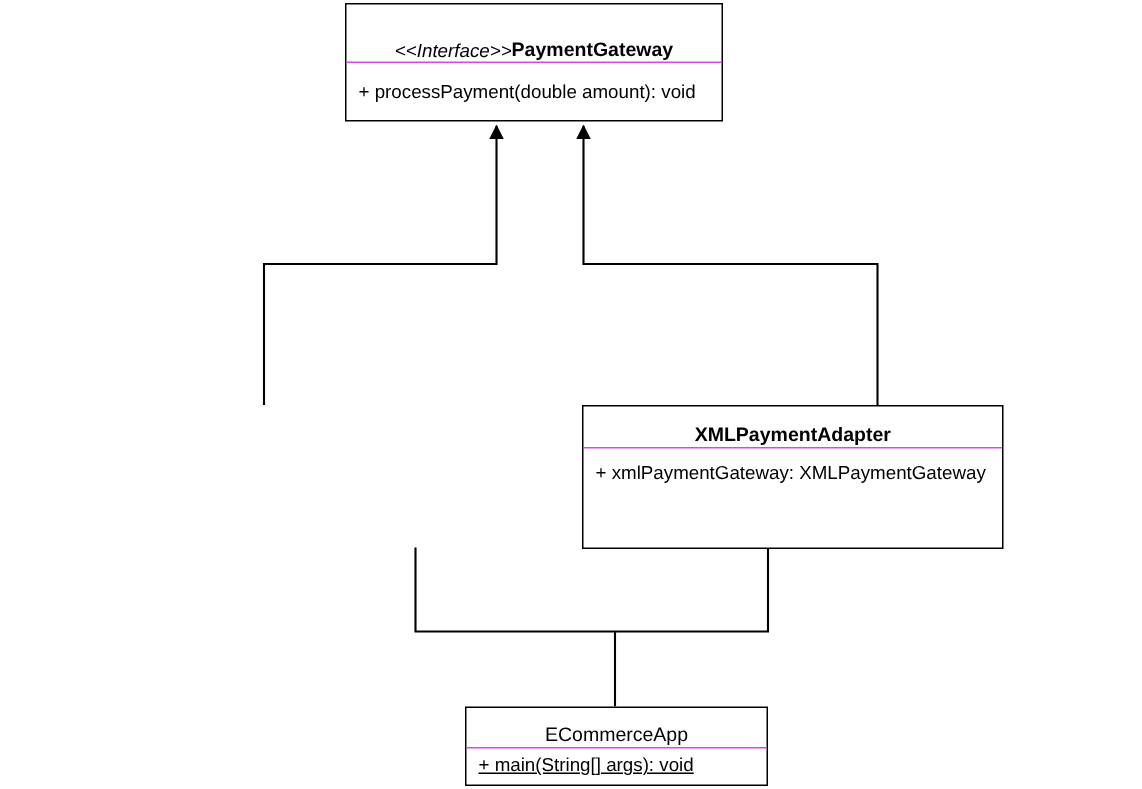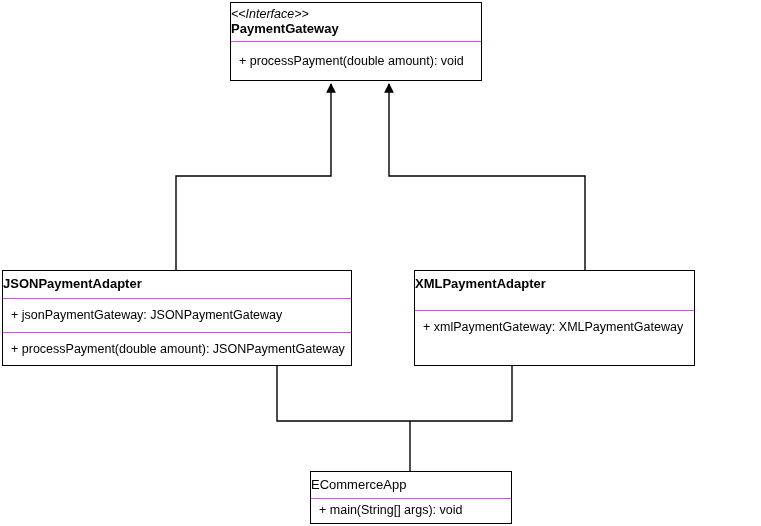--- a/index.html
+++ b/index.html
@@ -39,23 +39,22 @@
     display: flex;
     align-items: center;
     font-size: 12.5px;
     color: #000000;
     line-height: 1.15;
   }
   .compartment + .compartment {
     border-top: 1px solid #d946ef;
   }
   .comp-header {
-    flex-direction: column;
     justify-content: center;
-    align-items: flex-start;
+    align-items: flex-end;
     text-align: center;
   }
   .comp-members {
     justify-content: flex-start;
     padding-left: 8px;
     text-align: left;
   }
   .stereotype {
     font-style: italic;
     font-size: 12.5px;
@@ -100,43 +99,32 @@
   <div class="uml-class" style="left:230px; top:2px; width:252px; height:79px;">
     <div class="compartment comp-header" style="height:38px;">
       <span class="stereotype">&lt;&lt;Interface&gt;&gt;</span>
       <span class="class-name">PaymentGateway</span>
     </div>
     <div class="compartment comp-members" style="height:40px;">
       <span class="member-text">+ processPayment(double amount): void</span>
     </div>
   </div>
 
-  <div class="uml-class" style="left:2px; top:270px; width:350px; height:96px;">
-    <div class="compartment comp-header" style="height:27px;">
-      <span class="class-name">JSONPaymentAdapter</span>
-    </div>
-    <div class="compartment comp-members" style="height:34px;">
-      <span class="member-text">+ jsonPaymentGateway: JSONPaymentGateway</span>
-    </div>
-    <div class="compartment comp-members" style="height:34px;">
-      <span class="member-text">+ processPayment(double amount): JSONPaymentGateway</span>
-    </div>
-  </div>
 
-  <div class="uml-class" style="left:414px; top:270px; width:281px; height:96px;">
+  <div class="uml-class" style="left:388px; top:270px; width:281px; height:96px;">
     <div class="compartment comp-header" style="height:27px;">
       <span class="class-name">XMLPaymentAdapter</span>
     </div>
-    <div class="compartment comp-members" style="height:34px;margin-top:12px;">
+    <div class="compartment comp-members" style="height:34px;">
       <span class="member-text">+ xmlPaymentGateway: XMLPaymentGateway</span>
     </div>
   </div>
 
   <div class="uml-class" style="left:310px; top:471px; width:202px; height:53px;">
     <div class="compartment comp-header" style="height:26px;">
       <span class="class-name plain">ECommerceApp</span>
     </div>
-    <div class="compartment comp-members" style="height:24px;">
+    <div class="compartment comp-members" style="height:24px;text-decoration:underline;">
       <span class="member-text">+ main(String[] args): void</span>
     </div>
   </div>
 
 </div>
 
 </body></html>

